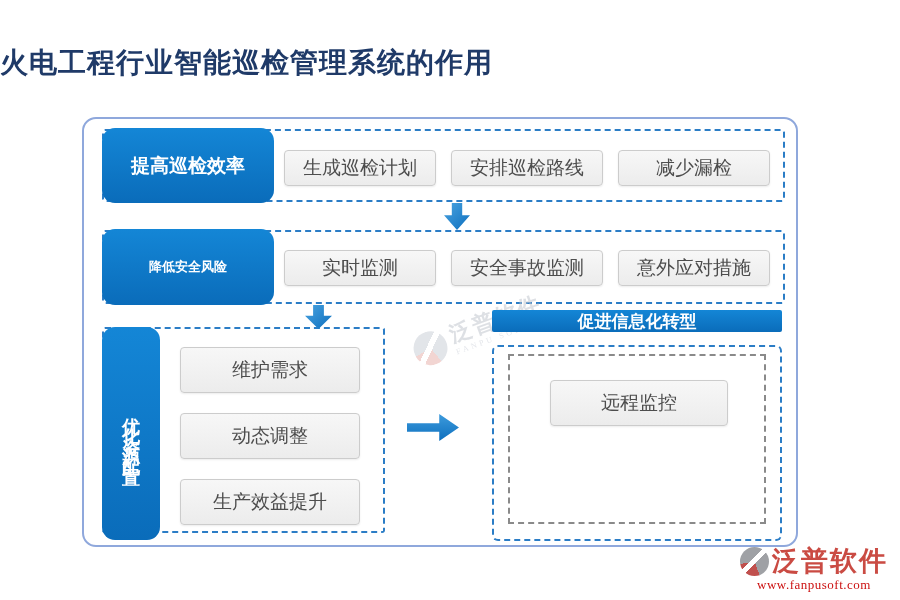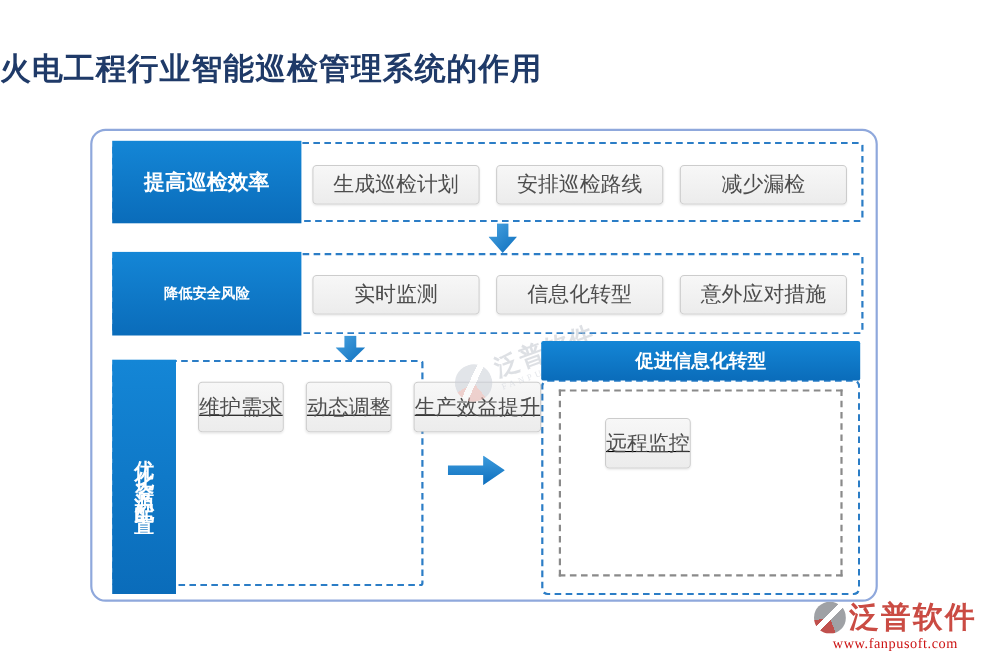--- a/index.html
+++ b/index.html
@@ -27,35 +27,35 @@
   .r3{left:18px;top:208px;width:283px;height:206px;}
   .rp-outer{left:408px;top:226px;width:290px;height:196px;border-radius:6px;z-index:2;}
   .rp-inner{
     position:absolute;left:424px;top:235px;width:258px;height:170px;
     border:2px dashed #8a8a8a;box-sizing:border-box;z-index:2;background:transparent;
   }
   
   .bluebox{
     background:linear-gradient(180deg,#1486d6 0%,#0a6cba 100%);
     color:#ffffff;font-weight:700;display:flex;align-items:center;justify-content:center;
-    position:absolute;border-radius:0;z-index:3;
+    position:absolute;border-radius:13px;z-index:3;
   }
   .bh1{left:18px;top:9px;width:172px;height:75px;font-size:19px;}
   .bh2{left:18px;top:110px;width:172px;height:76px;font-size:13px;}
   .bh3{left:18px;top:208px;width:58px;height:213px;font-size:18px;}
   .vtext{
     writing-mode:vertical-rl;text-orientation:upright;
     letter-spacing:10px;line-height:1;
   }
-  .rp-bar{left:408px;top:191px;width:290px;height:36px;font-size:17px;border-radius:2px;z-index:4;}
+  .rp-bar{left:408px;top:191px;width:290px;height:22px;font-size:17px;border-radius:2px;z-index:4;}
   
   .items-row{position:absolute;display:flex;gap:15px;z-index:3;}
   .ir1{left:200px;top:31px;width:486px;height:36px;}
   .ir2{left:200px;top:131px;width:486px;height:36px;}
-  .items-col{position:absolute;display:flex;flex-direction:row;gap:20px;z-index:3;text-decoration:underline;}
+  .items-col{position:absolute;display:flex;flex-direction:column;gap:20px;z-index:3;}
   .ic3{left:96px;top:228px;width:180px;}
   .icr{left:466px;top:261px;width:178px;gap:24px;text-align:center;}
   .box{
     background:linear-gradient(180deg,#f7f7f7,#ececec);
     border:1px solid #cccccc;border-radius:4px;
     color:#4d4d4d;font-size:19px;
     display:flex;align-items:center;justify-content:center;
     box-shadow:0 1px 2px rgba(0,0,0,0.08);
     flex:1;
   }
@@ -116,21 +116,21 @@
     <div class="box">安排巡检路线</div>
     <div class="box">减少漏检</div>
   </div>
 
   <div class="arrow-down ad1"></div>
 
   <div class="dashed r2"></div>
   <div class="bluebox bh2">降低安全风险</div>
   <div class="items-row ir2">
     <div class="box">实时监测</div>
-    <div class="box">信息化转型</div>
+    <div class="box">安全事故监测</div>
     <div class="box">意外应对措施</div>
   </div>
 
   <div class="arrow-down ad2"></div>
 
   <div class="dashed r3"></div>
   <div class="bluebox bh3">
     <span class="vtext">优化资源配置</span>
   </div>
   <div class="items-col ic3">

